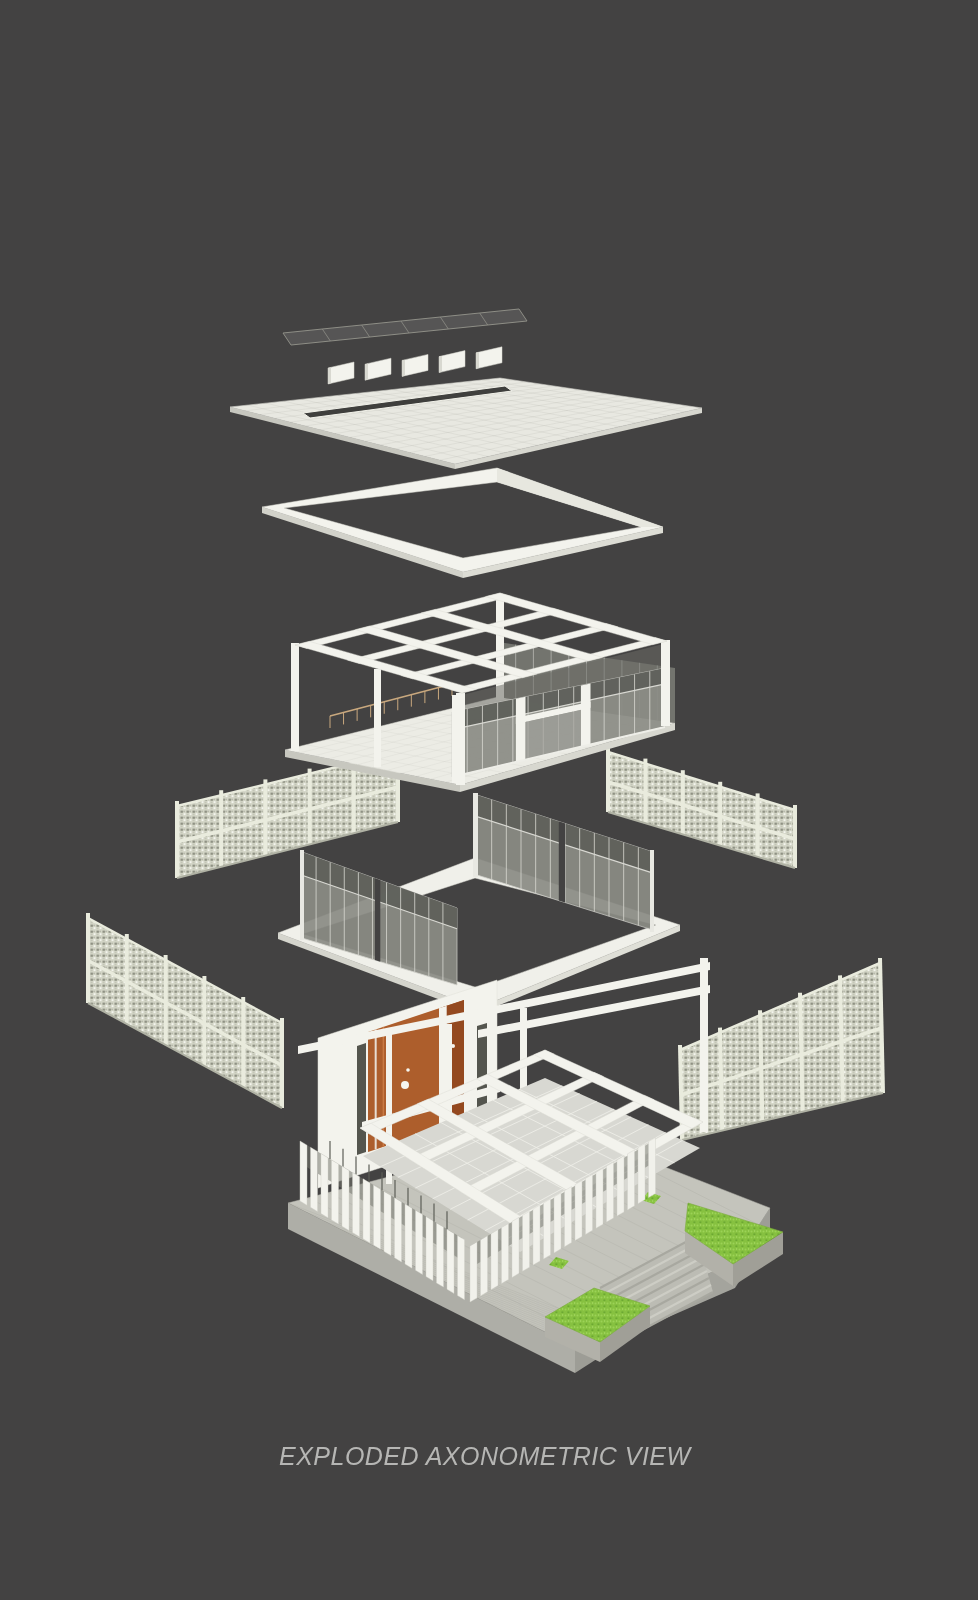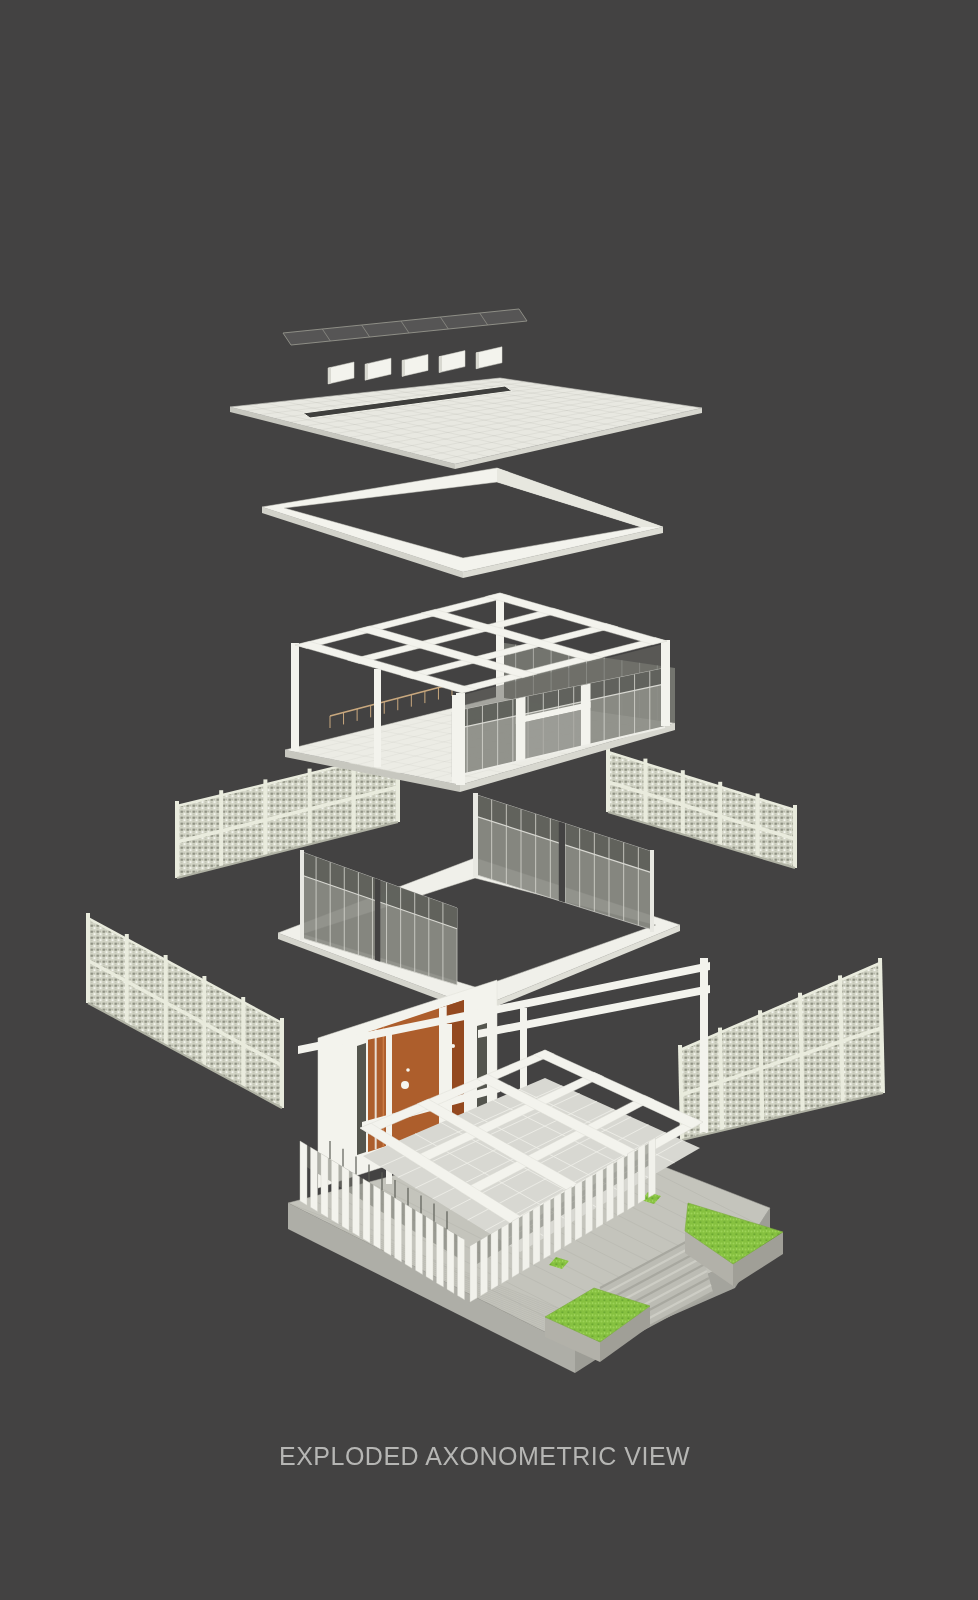--- a/index.html
+++ b/index.html
@@ -403,14 +403,14 @@
         <polygon points="575.0,1184.6 582.0,1180.5 582.0,1236.5 575.0,1240.6" fill="#f1f1eb" stroke="#cfcfc7" stroke-width="0.4" stroke-linejoin="round"></polygon>
         <polygon points="585.5,1178.4 592.5,1174.3 592.5,1230.3 585.5,1234.4" fill="#f1f1eb" stroke="#cfcfc7" stroke-width="0.4" stroke-linejoin="round"></polygon>
         <polygon points="596.0,1172.3 603.0,1168.2 603.0,1224.2 596.0,1228.3" fill="#f1f1eb" stroke="#cfcfc7" stroke-width="0.4" stroke-linejoin="round"></polygon>
         <polygon points="606.5,1166.1 613.5,1162.0 613.5,1218.0 606.5,1222.1" fill="#f1f1eb" stroke="#cfcfc7" stroke-width="0.4" stroke-linejoin="round"></polygon>
         <polygon points="617.0,1160.0 624.0,1155.9 624.0,1211.9 617.0,1216.0" fill="#f1f1eb" stroke="#cfcfc7" stroke-width="0.4" stroke-linejoin="round"></polygon>
         <polygon points="627.5,1153.9 634.5,1149.8 634.5,1205.8 627.5,1209.9" fill="#f1f1eb" stroke="#cfcfc7" stroke-width="0.4" stroke-linejoin="round"></polygon>
         <polygon points="638.0,1147.7 645.0,1143.6 645.0,1199.6 638.0,1203.7" fill="#f1f1eb" stroke="#cfcfc7" stroke-width="0.4" stroke-linejoin="round"></polygon>
         <polygon points="648.5,1141.6 655.5,1137.5 655.5,1193.5 648.5,1197.6" fill="#f1f1eb" stroke="#cfcfc7" stroke-width="0.4" stroke-linejoin="round"></polygon>
       </g>
     </svg>
-  <div class="caption" style="color: rgb(182, 182, 180);">EXPLODED AXONOMETRIC VIEW</div>
+  <div class="caption" style="color: rgb(182, 182, 180); font-style: italic;">EXPLODED AXONOMETRIC VIEW</div>
 </div>
 
 </body></html>

